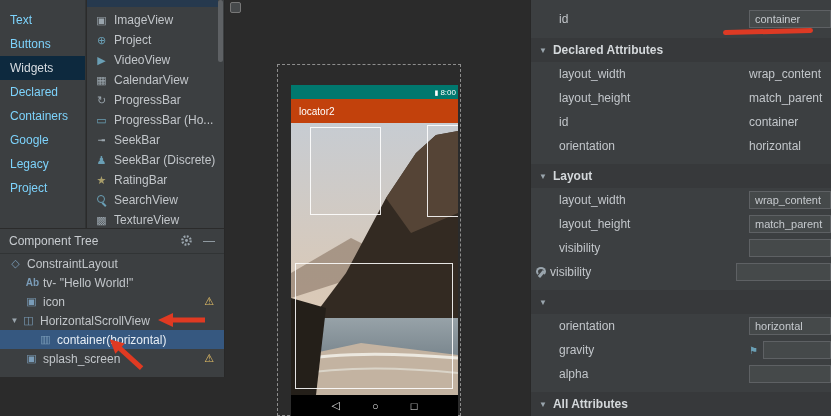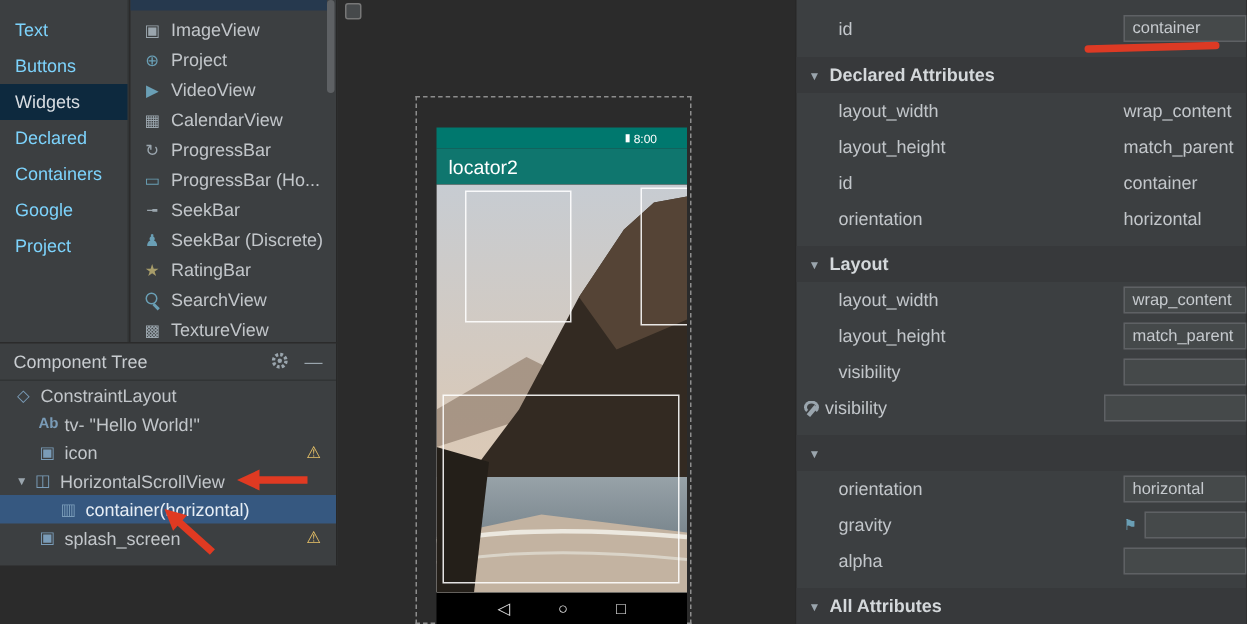--- a/index.html
+++ b/index.html
@@ -34,23 +34,23 @@
   .ind1{padding-left:8px}.ind2{padding-left:24px}.ind3{padding-left:38px}
 
   
   .anno{position:absolute;z-index:9;pointer-events:none}
 
   
   .surface{position:absolute;left:226px;top:0;width:304px;height:416px;background:#2b2b2b}
   .corner-icon{position:absolute;left:4px;top:2px;width:11px;height:11px;border:1px solid #777;border-radius:2px;background:#46494b}
   .sel-dashed{position:absolute;left:51px;top:64px;width:184px;height:352px;border:1px dashed #8d8d8d}
   .phone{position:absolute;left:65px;top:85px;width:167px;height:331px;display:flex;flex-direction:column}
-  .statusbar{height:14px;background:#00786e;color:#fff;display:flex;align-items:center;justify-content:flex-end;padding-right:20px;font-size:8px;gap:2px}
+  .statusbar{height:14px;background:#00786e;color:#fff;display:flex;align-items:center;justify-content:flex-end;padding-right:2px;font-size:8px;gap:2px}
   .battery{font-size:7px;line-height:1}
-  .appbar{height:24px;background:#0f766e;color:#fff;font-size:13px;display:flex;align-items:center;padding-left:8px}
+  .appbar{height:24px;background:#c2410c;color:#fff;font-size:10px;display:flex;align-items:center;padding-left:8px}
   .screen{flex:1;position:relative;overflow:hidden;background:#888}
   .screen svg{position:absolute;inset:0}
   .bound{position:absolute;border:1px solid rgba(255,255,255,.88)}
   .b1{left:19px;top:4px;width:71px;height:88px}
   .b2{left:136px;top:2px;width:33px;height:92px}
   .b3{left:4px;top:140px;width:158px;height:126px}
   .navbar{height:21px;background:#000;display:flex;align-items:center;justify-content:center;gap:32px;color:#e4e4e4;font-size:11px}
 
   
   .attrs{position:absolute;left:530px;top:0;width:301px;height:416px;background:#3c3f41;border-left:1px solid #282828;padding-top:6px;z-index:2}
@@ -71,20 +71,21 @@
 </head>
 <body>
 
 <div class="palette-cats">
   <div class="cat">Text</div>
   <div class="cat">Buttons</div>
   <div class="cat selected">Widgets</div>
   <div class="cat">Declared</div>
   <div class="cat">Containers</div>
   <div class="cat">Google</div>
+  <div class="cat">Legacy</div>
   <div class="cat">Project</div>
 </div>
 
 <div class="palette-list">
   <div class="scroll-strip"></div>
   <div class="witem">
       <span class="wglyph g-gray">▣</span>
       <span>ImageView</span>
     </div>
   <div class="witem">

